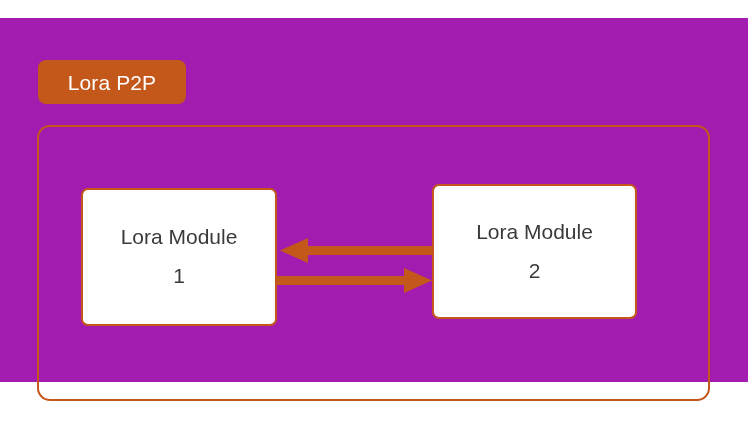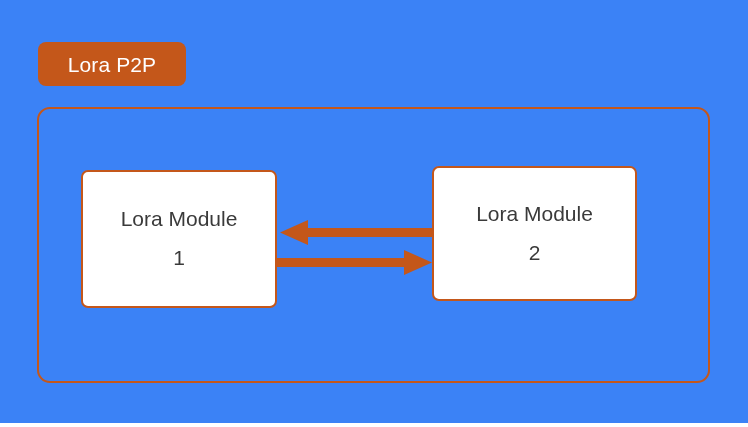--- a/index.html
+++ b/index.html
@@ -11,22 +11,23 @@
     width: 748px;
     height: 427px;
     background: #ffffff;
     font-family: "Liberation Sans", sans-serif;
     overflow: hidden;
   }
 
   #diagram-canvas {
     position: relative;
     width: 748px;
-    height: 423px;
-    background: #3b82f6;
+    height: 364px;
+    background: #a21caf;
+    margin-top: 18px;
   }
 
   
   .group-badge {
     position: absolute;
     left: 38px;
     top: 42px;
     width: 148px;
     height: 44px;
     background: #c4571a;

